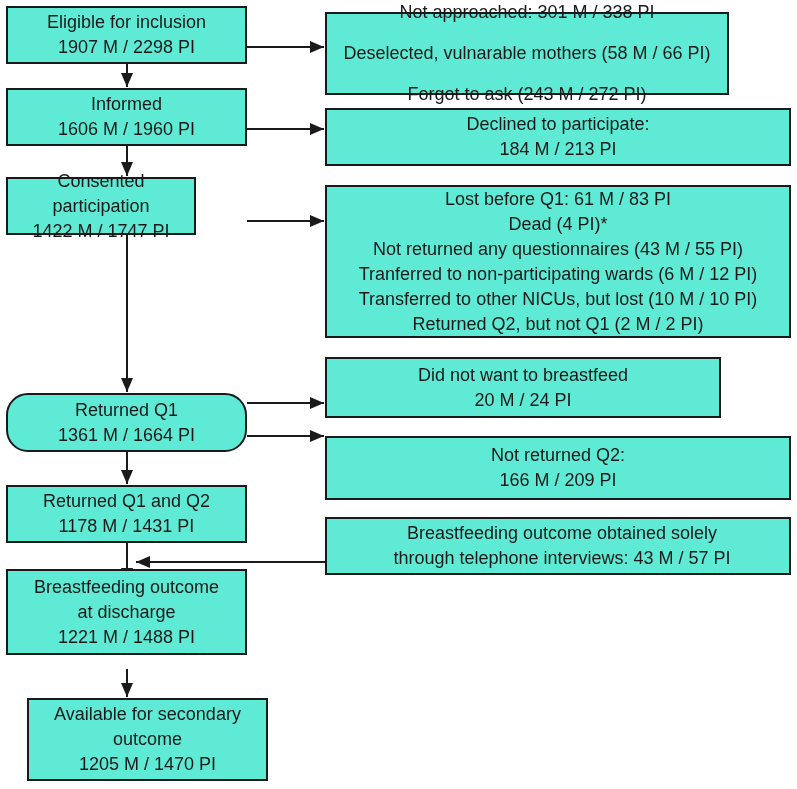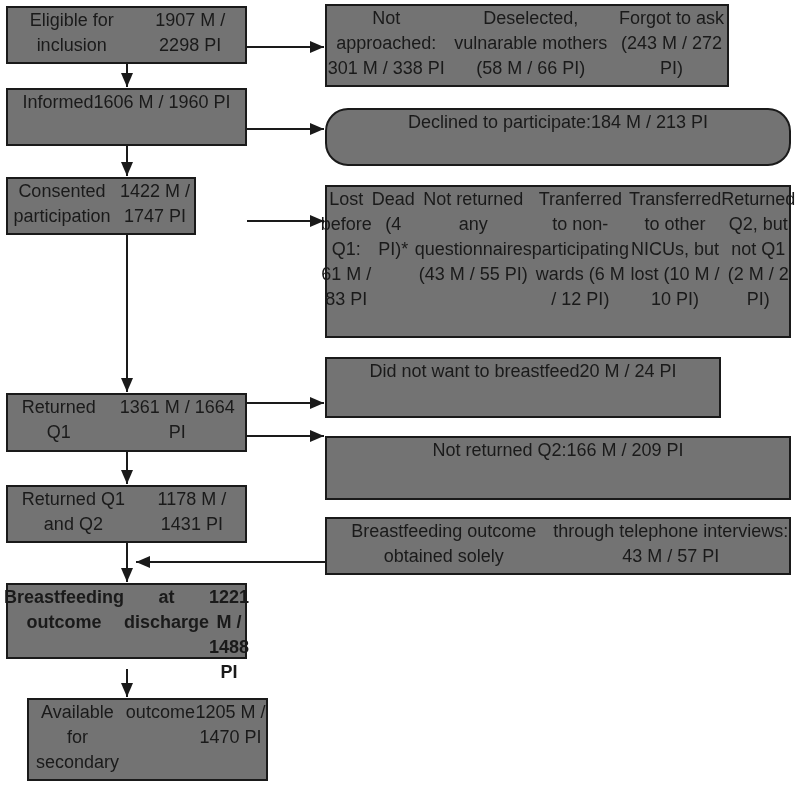--- a/index.html
+++ b/index.html
@@ -13,40 +13,40 @@
   }
   .arrow-layer {
     position: absolute;
     left: 0; top: 0;
     width: 797px; height: 789px;
   }
   .box {
     position: absolute;
     box-sizing: border-box;
     border: 2px solid #1a1a1a;
-    background: #737373;
+    background: #5eead4;
     display: flex;
-    flex-direction: row;
+    flex-direction: column;
     justify-content: center;
-    align-items: flex-start;
+    align-items: center;
     text-align: center;
     font-size: 18px;
     line-height: 25px;
   }
   
   #L1 { left: 6px;  top: 6px;   width: 241px; height: 58px; }
   #L2 { left: 6px;  top: 88px;  width: 241px; height: 58px; }
   #L3 { left: 6px;  top: 177px; width: 190px; height: 58px; }
-  #L4 { left: 6px;  top: 393px; width: 241px; height: 59px; }
+  #L4 { left: 6px;  top: 393px; width: 241px; height: 59px; border-radius: 22px; }
   #L5 { left: 6px;  top: 485px; width: 241px; height: 58px; }
-  #L6 { left: 6px;  top: 583px; width: 241px; height: 76px; font-weight: bold; }
+  #L6 { left: 6px;  top: 569px; width: 241px; height: 86px; }
   #L7 { left: 6px;  top: 698px; width: 241px; height: 83px; margin-left: 21px; }
   
-  #R1 { left: 325px; top: 4px;   width: 404px; height: 83px; }
-  #R2 { left: 325px; top: 108px; width: 466px; height: 58px; border-radius: 23px; }
+  #R1 { left: 325px; top: 12px;   width: 404px; height: 83px; gap: 16px; }
+  #R2 { left: 325px; top: 108px; width: 466px; height: 58px; }
   #R3 { left: 325px; top: 185px; width: 466px; height: 153px; }
   #R4 { left: 325px; top: 357px; width: 396px; height: 61px; }
   #R5 { left: 325px; top: 436px; width: 466px; height: 64px; }
   #R6 { left: 325px; top: 517px; width: 466px; height: 58px; padding-left: 8px; }
 </style>
 </head>
 <body>
 
 <div class="canvas">
 

